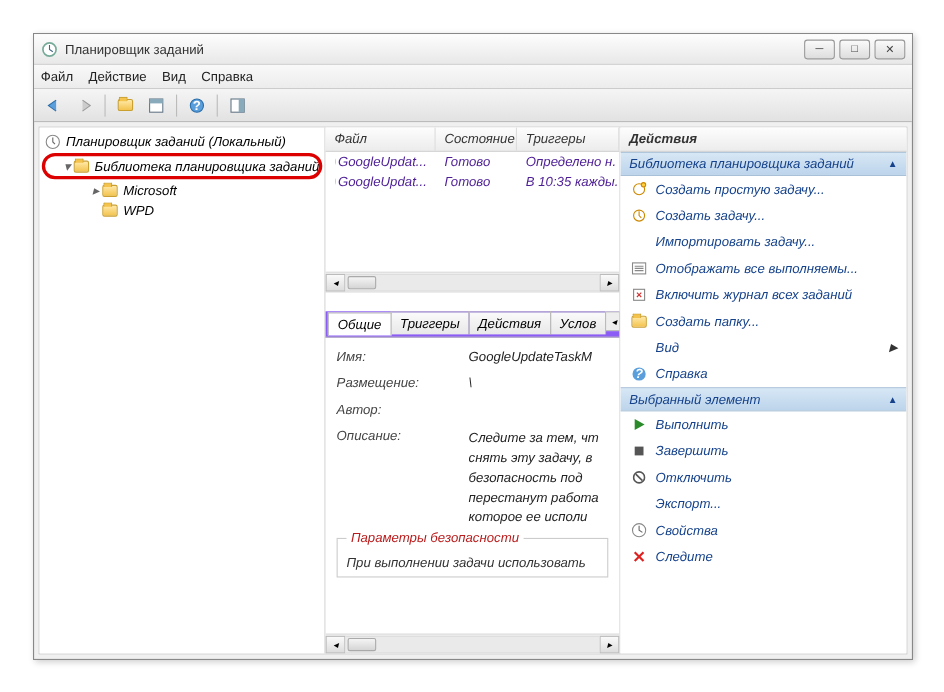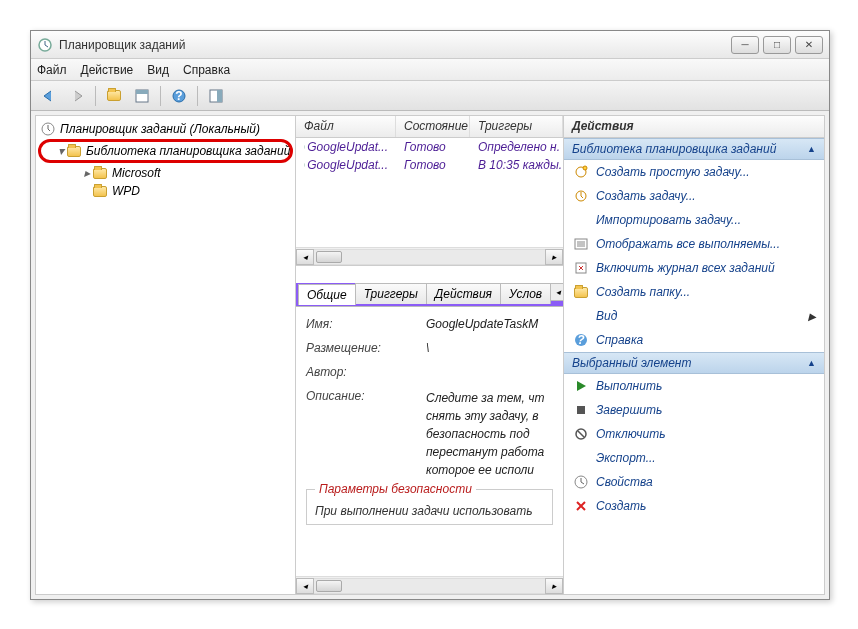--- a/index.html
+++ b/index.html
@@ -346,18 +346,18 @@
               </svg>
             </span>
             <span>Свойства</span>
           </div>
         <div class="action-item">
             <span class="aicon">
               <svg width="12" height="12">
                 <path d="M2 2l8 8M10 2l-8 8" stroke="#d22" stroke-width="2"></path>
               </svg>
             </span>
-            <span>Создать</span>
+            <span>Следите</span>
           </div>
       </div>
     </div>
   </div>
 </div>
 
 </body></html>

